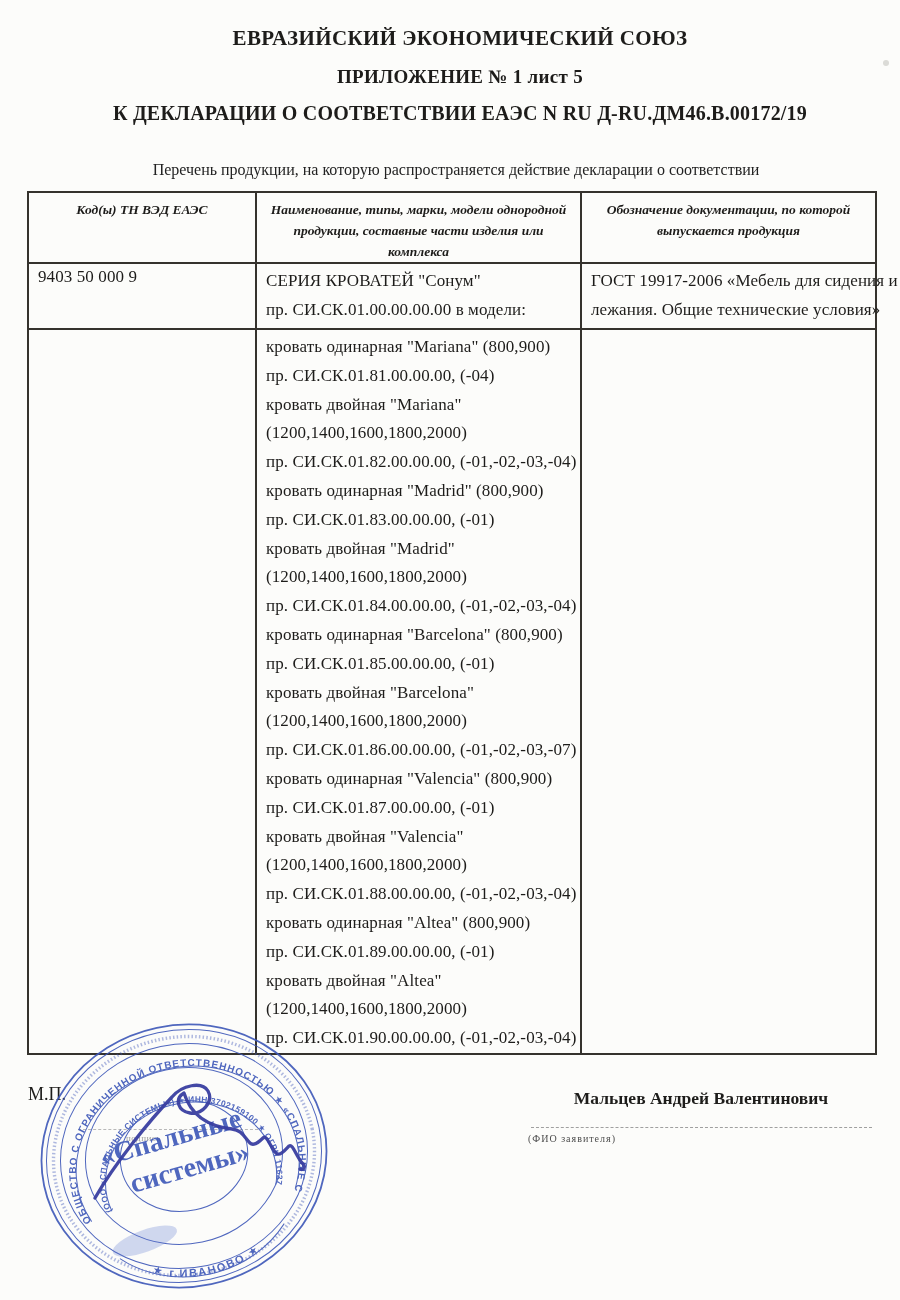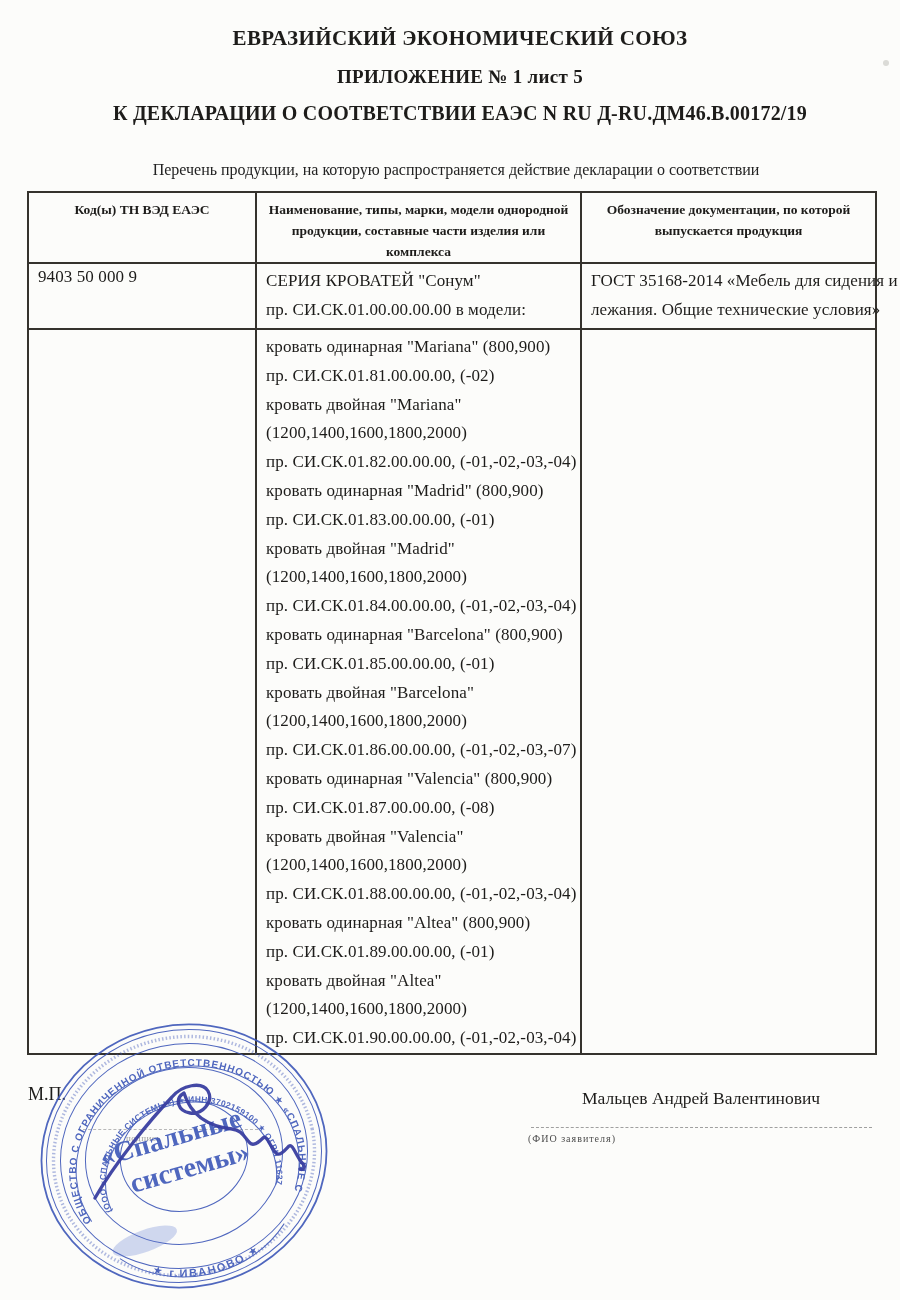--- a/index.html
+++ b/index.html
@@ -12,33 +12,33 @@
   
   .titles{position:absolute;left:0;top:26px;width:920px;text-align:center;}
   .title1{font-size:21px;font-weight:bold;letter-spacing:.4px;}
   .title2{font-size:19px;font-weight:bold;margin-top:15px;letter-spacing:.3px;}
   .title3{font-size:20px;font-weight:bold;margin-top:14px;letter-spacing:.2px;}
   .caption{position:absolute;left:0;top:161px;width:912px;text-align:center;font-size:16px;color:#222;}
   
   table.products{position:absolute;left:27px;top:191px;width:848px;border-collapse:collapse;table-layout:fixed;}
   .products th,.products td{border:2px solid #35322d;vertical-align:top;background:transparent;}
   .products th{font-size:13.5px;font-weight:bold;text-align:center;padding:6px 6px 0 6px;}
-  .products th .ln{line-height:21px;}
+  .products th .ln{line-height:21px;font-style:italic;}
   .products thead tr{height:71px;}
   .products td{font-size:17px;padding:3px 9px 0 9px;letter-spacing:.1px;}
   .products td .ln{line-height:28.8px;white-space:nowrap;}
   tr.row-series{height:66px;}
   tr.row-list{height:716px;}
   
   .mp-label{position:absolute;left:28px;top:1084px;font-size:18px;font-weight:normal;z-index:0;}
   .sign-line-left{position:absolute;left:78px;top:1129px;width:180px;border-top:1px dashed #adadad;opacity:.85;z-index:1;}
   .sign-hint{position:absolute;left:126px;top:1133px;font-size:9px;color:#9b9b9b;z-index:1;letter-spacing:.5px;}
   .stamp-svg{position:absolute;left:28px;top:1013px;z-index:2;}
   .signature-svg{position:absolute;left:70px;top:1075px;z-index:3;}
-  .applicant-name{position:absolute;left:528px;top:1088px;width:346px;text-align:center;font-size:17.5px;color:#1d1c1a;z-index:0;}
+  .applicant-name{position:absolute;left:528px;top:1088px;width:346px;text-align:center;font-size:17.5px;color:#1d1c1a;z-index:0;font-weight:bold;}
   .sign-line-right{position:absolute;left:531px;top:1127px;width:341px;border-top:1px dashed #9f9f9f;z-index:0;}
   .applicant-caption{position:absolute;left:528px;top:1133px;width:346px;text-align:left;font-size:10px;color:#4d4d4d;letter-spacing:1px;z-index:0;}
   .speck{position:absolute;left:883px;top:60px;width:6px;height:6px;border-radius:50%;background:#b9b9b4;opacity:.5;}
   .stamp-text{font-family:"Liberation Sans","DejaVu Sans",sans-serif;font-weight:bold;}
   .stamp-center{font-family:"Liberation Serif","DejaVu Serif",serif;font-weight:bold;}
 </style>
 </head>
 <body>
 
 <div class="page">
@@ -74,44 +74,44 @@
       </tr>
     </thead>
     <tbody>
       <tr class="row-series">
         <td>9403 50 000 9</td>
         <td>
             <div class="ln">СЕРИЯ КРОВАТЕЙ "Сонум"</div>
             <div class="ln">пр. СИ.СК.01.00.00.00.00 в модели:</div>
           </td>
         <td>
-            <div class="ln">ГОСТ 35168-2014 «Мебель для сидения и</div>
+            <div class="ln">ГОСТ 19917-2006 «Мебель для сидения и</div>
             <div class="ln">лежания. Общие технические условия»</div>
           </td>
       </tr>
       <tr class="row-list">
         <td></td>
         <td>
             <div class="ln">кровать одинарная "Mariana" (800,900)</div>
-            <div class="ln">пр. СИ.СК.01.81.00.00.00, (-02)</div>
+            <div class="ln">пр. СИ.СК.01.81.00.00.00, (-04)</div>
             <div class="ln">кровать двойная "Mariana"</div>
             <div class="ln">(1200,1400,1600,1800,2000)</div>
             <div class="ln">пр. СИ.СК.01.82.00.00.00, (-01,-02,-03,-04)</div>
             <div class="ln">кровать одинарная "Madrid" (800,900)</div>
             <div class="ln">пр. СИ.СК.01.83.00.00.00, (-01)</div>
             <div class="ln">кровать двойная "Madrid"</div>
             <div class="ln">(1200,1400,1600,1800,2000)</div>
             <div class="ln">пр. СИ.СК.01.84.00.00.00, (-01,-02,-03,-04)</div>
             <div class="ln">кровать одинарная "Barcelona" (800,900)</div>
             <div class="ln">пр. СИ.СК.01.85.00.00.00, (-01)</div>
             <div class="ln">кровать двойная "Barcelona"</div>
             <div class="ln">(1200,1400,1600,1800,2000)</div>
             <div class="ln">пр. СИ.СК.01.86.00.00.00, (-01,-02,-03,-07)</div>
             <div class="ln">кровать одинарная "Valencia" (800,900)</div>
-            <div class="ln">пр. СИ.СК.01.87.00.00.00, (-08)</div>
+            <div class="ln">пр. СИ.СК.01.87.00.00.00, (-01)</div>
             <div class="ln">кровать двойная "Valencia"</div>
             <div class="ln">(1200,1400,1600,1800,2000)</div>
             <div class="ln">пр. СИ.СК.01.88.00.00.00, (-01,-02,-03,-04)</div>
             <div class="ln">кровать одинарная "Altea" (800,900)</div>
             <div class="ln">пр. СИ.СК.01.89.00.00.00, (-01)</div>
             <div class="ln">кровать двойная "Altea"</div>
             <div class="ln">(1200,1400,1600,1800,2000)</div>
             <div class="ln">пр. СИ.СК.01.90.00.00.00, (-01,-02,-03,-04)</div>
           </td>
         <td></td>

